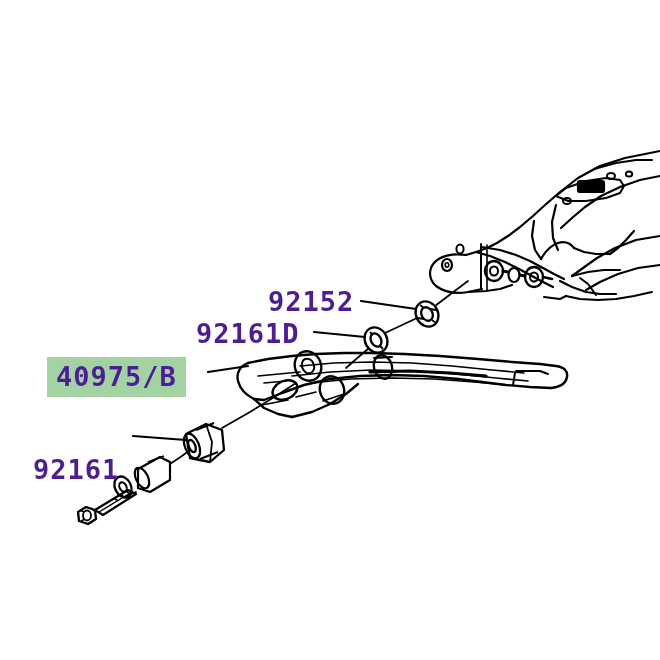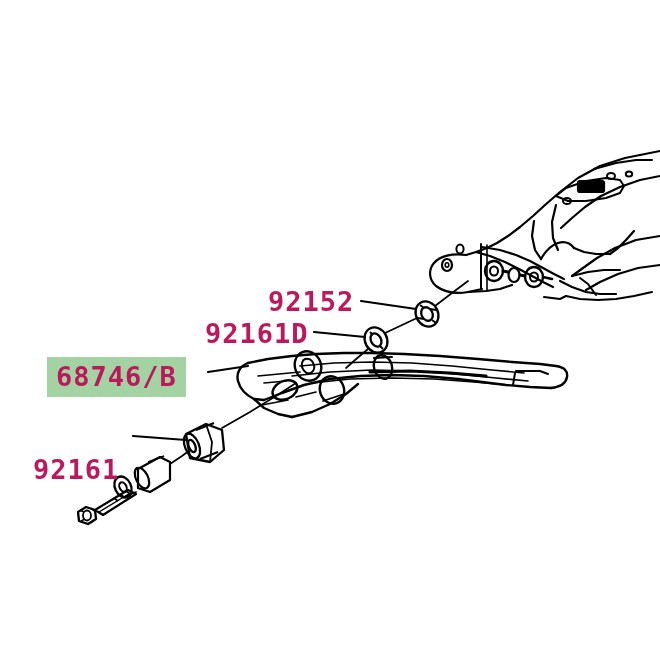--- a/index.html
+++ b/index.html
@@ -22,41 +22,41 @@
     position: absolute;
     left: 0;
     top: 0;
     width: 660px;
     height: 660px;
   }
   .callout {
     position: absolute;
     font-family: "DejaVu Sans Mono", "Liberation Mono", monospace;
     font-weight: bold;
-    color: #be185d;
+    color: #4c1d95;
     white-space: nowrap;
     letter-spacing: 1px;
     line-height: 1;
   }
   .callout.highlighted {
     background: #a3d2a3;
     padding: 6px 9px 7px 9px;
   }
   #callout-46075B {
     left: 47px;
     top: 357px;
     font-size: 27px;
   }
   #callout-92152 {
     left: 268px;
     top: 288px;
     font-size: 27px;
   }
   #callout-92161D {
-    left: 205px;
+    left: 196px;
     top: 320px;
     font-size: 27px;
   }
   #callout-92161 {
     left: 33px;
     top: 420px;
     font-size: 27px;
     margin-top: 36px;
   }
 </style>
@@ -214,21 +214,21 @@
     <g fill="none" stroke="#000000" stroke-width="1.7" stroke-linecap="round">
       <path d="M 435 306 L 452 293 L 468 281"></path>
       <path d="M 385 333 L 400 326 L 417 318"></path>
       <path d="M 368 349 L 355 360 L 346 368"></path>
       <path d="M 222 428 L 250 412 L 276 396 L 296 383"></path>
       <path d="M 170 464 L 182 456 L 190 450"></path>
       <path d="M 136 492 L 126 496"></path>
     </g>
   </svg>
 
-  <div id="callout-46075B" class="callout highlighted">68746/B</div>
+  <div id="callout-46075B" class="callout highlighted">40975/B</div>
 
   <div id="callout-92152" class="callout">92152</div>
 
   <div id="callout-92161D" class="callout">92161D</div>
 
   <div id="callout-92161" class="callout">92161</div>
 
 </div>
 
 </body></html>

